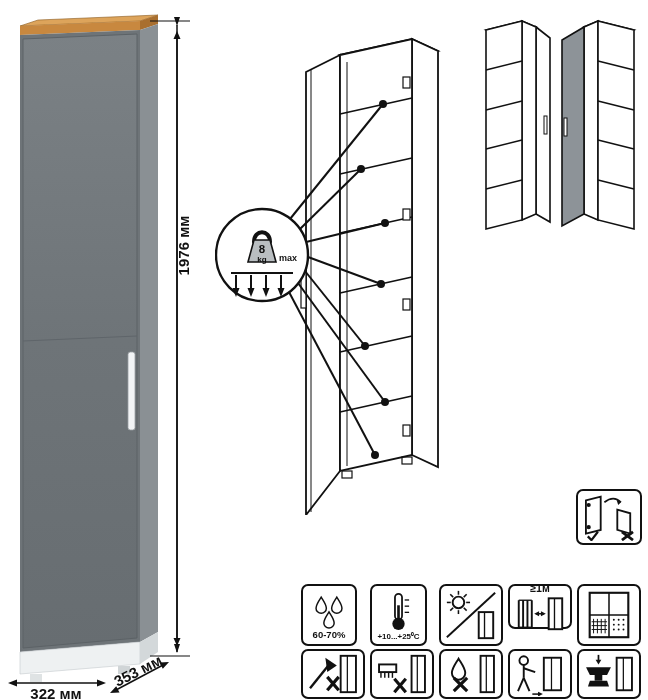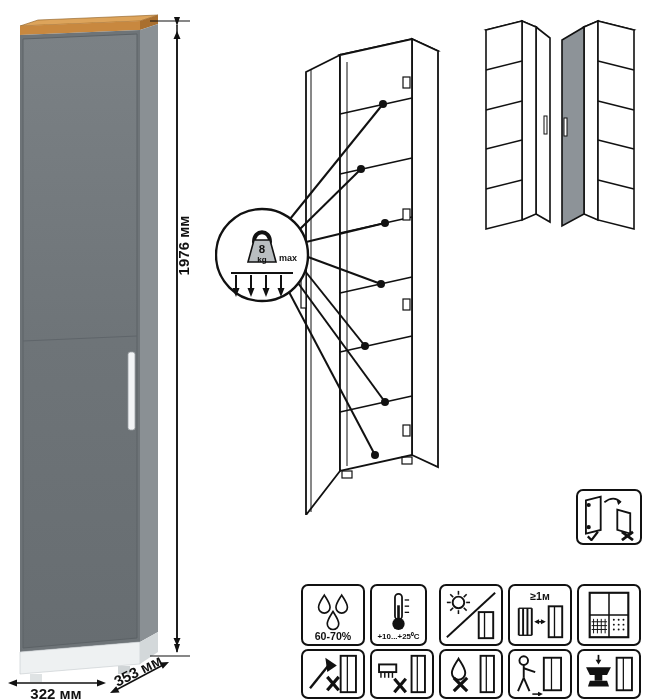--- a/index.html
+++ b/index.html
@@ -177,21 +177,21 @@
         <polygon points="40,18 54,22 54,44 40,40"></polygon>
       </g>
       <polyline points="8,47 12,51 19,42" fill="none" stroke="#111" stroke-width="2.4"></polyline>
       <g stroke="#111" stroke-width="3">
         <line x1="45" y1="42" x2="57" y2="51"></line>
           <line x1="57" y1="42" x2="45" y2="51"></line>
       </g>
     </svg>
   </div>
 
-  <div class="box" style="left:301px;top:584px;width:64px;height:62px;text-decoration:underline;">
+  <div class="box" style="left:301px;top:584px;width:56px;height:62px;text-decoration:underline;">
     <svg width="58" height="56" viewBox="0 0 60 58">
       <g fill="#fff" stroke="#111" stroke-width="2">
         <path transform="translate(21,16) scale(0.85)" d="M0,-9 C3,-4 7,1 7,6 A7,7 0 1 1 -7,6 C-7,1 -3,-4 0,-9 Z"></path>
         <path transform="translate(39,16) scale(0.85)" d="M0,-9 C3,-4 7,1 7,6 A7,7 0 1 1 -7,6 C-7,1 -3,-4 0,-9 Z"></path>
         <path transform="translate(30,33) scale(0.85)" d="M0,-9 C3,-4 7,1 7,6 A7,7 0 1 1 -7,6 C-7,1 -3,-4 0,-9 Z"></path>
       </g>
       <text x="30" y="55" font-size="11" font-weight="bold" fill="#111" text-anchor="middle">60-70%</text>
     </svg>
   </div>
 
@@ -221,21 +221,21 @@
         <line x1="8.5" y1="7.5" x2="11.5" y2="10.5"></line>
           <line x1="22.5" y1="21.5" x2="25.5" y2="24.5"></line>
         <line x1="8.5" y1="24.5" x2="11.5" y2="21.5"></line>
           <line x1="22.5" y1="10.5" x2="25.5" y2="7.5"></line>
       </g>
       <rect x="38" y="26" width="15" height="27" fill="#fff" stroke="#111" stroke-width="2"></rect>
       <line x1="44" y1="26" x2="44" y2="53" stroke="#111" stroke-width="1.4"></line>
     </svg>
   </div>
 
-  <div class="box" style="left:508px;top:584px;width:64px;height:62px;">
+  <div class="box" style="left:508px;top:584px;width:64px;height:45px;">
     <svg width="58" height="56" viewBox="0 0 60 58">
       <text x="30" y="13" font-size="11" font-weight="bold" fill="#111" text-anchor="middle">≥1м</text>
       <g stroke="#111" stroke-width="2">
         <line x1="8" y1="22" x2="8" y2="50"></line>
           <line x1="12.5" y1="22" x2="12.5" y2="50"></line>
         <line x1="17" y1="22" x2="17" y2="50"></line>
           <line x1="21.5" y1="22" x2="21.5" y2="50"></line>
         <line x1="8" y1="22" x2="21.5" y2="22" stroke-width="1.4"></line>
           <line x1="8" y1="50" x2="21.5" y2="50" stroke-width="1.4"></line>
       </g>

